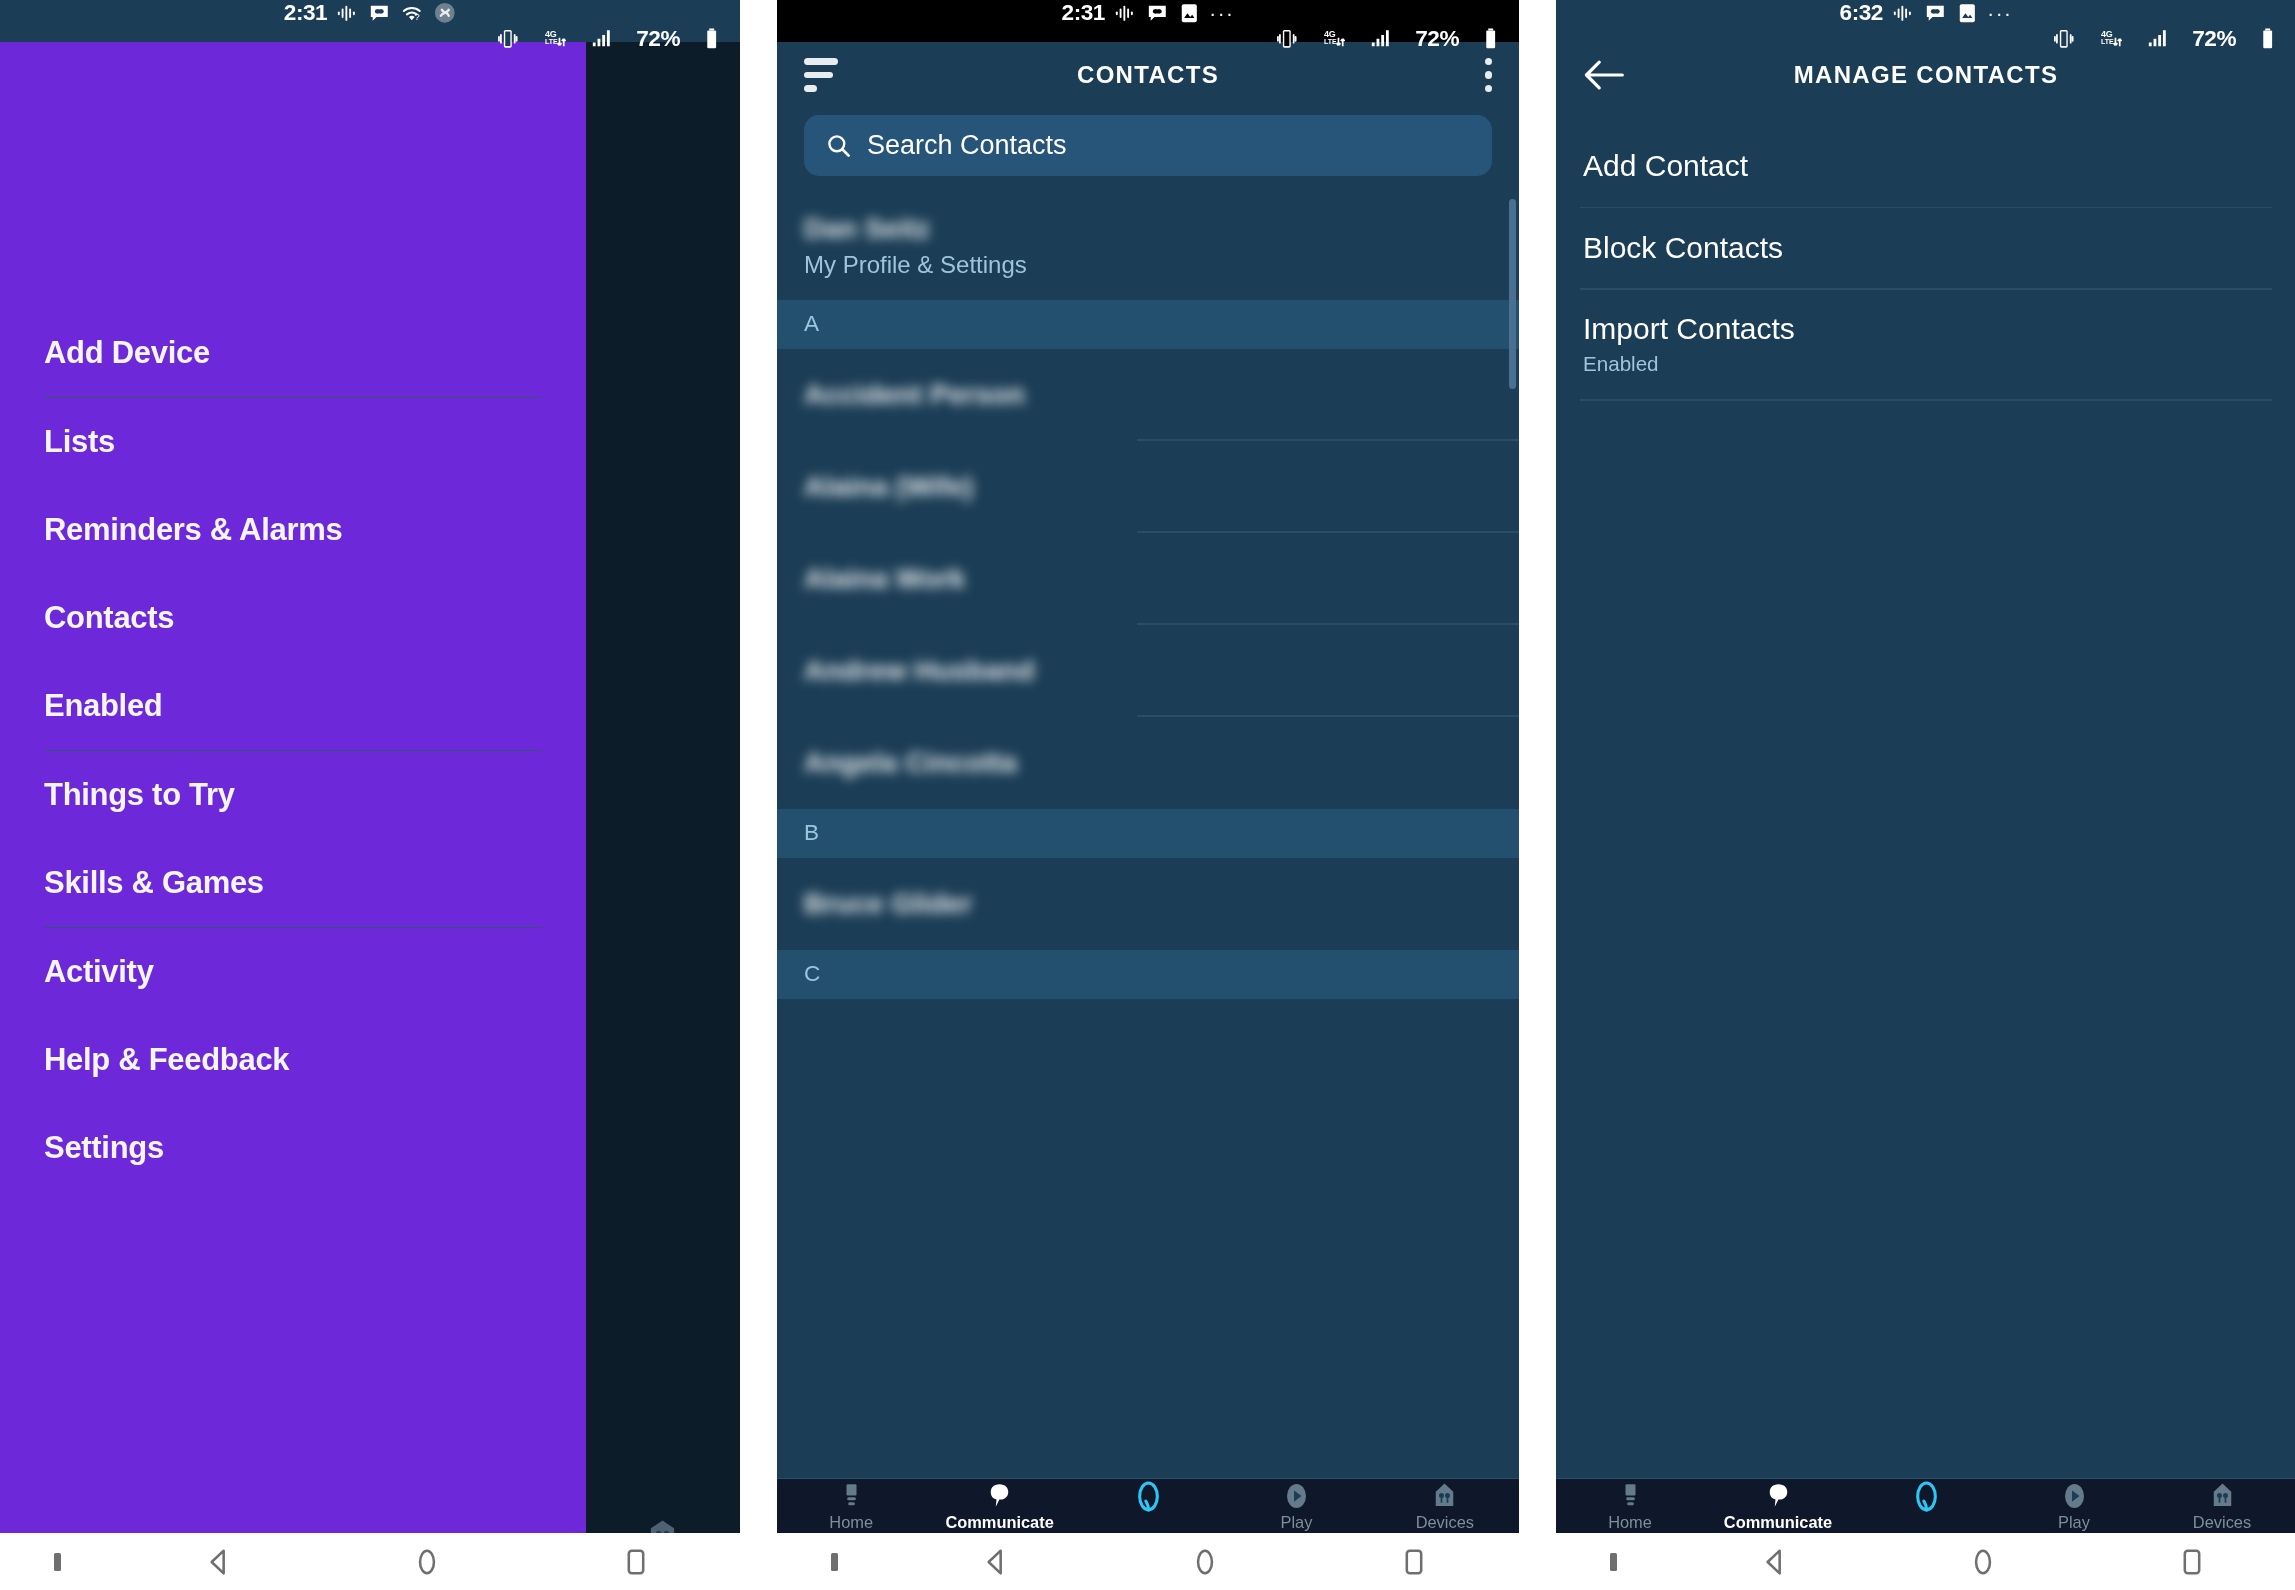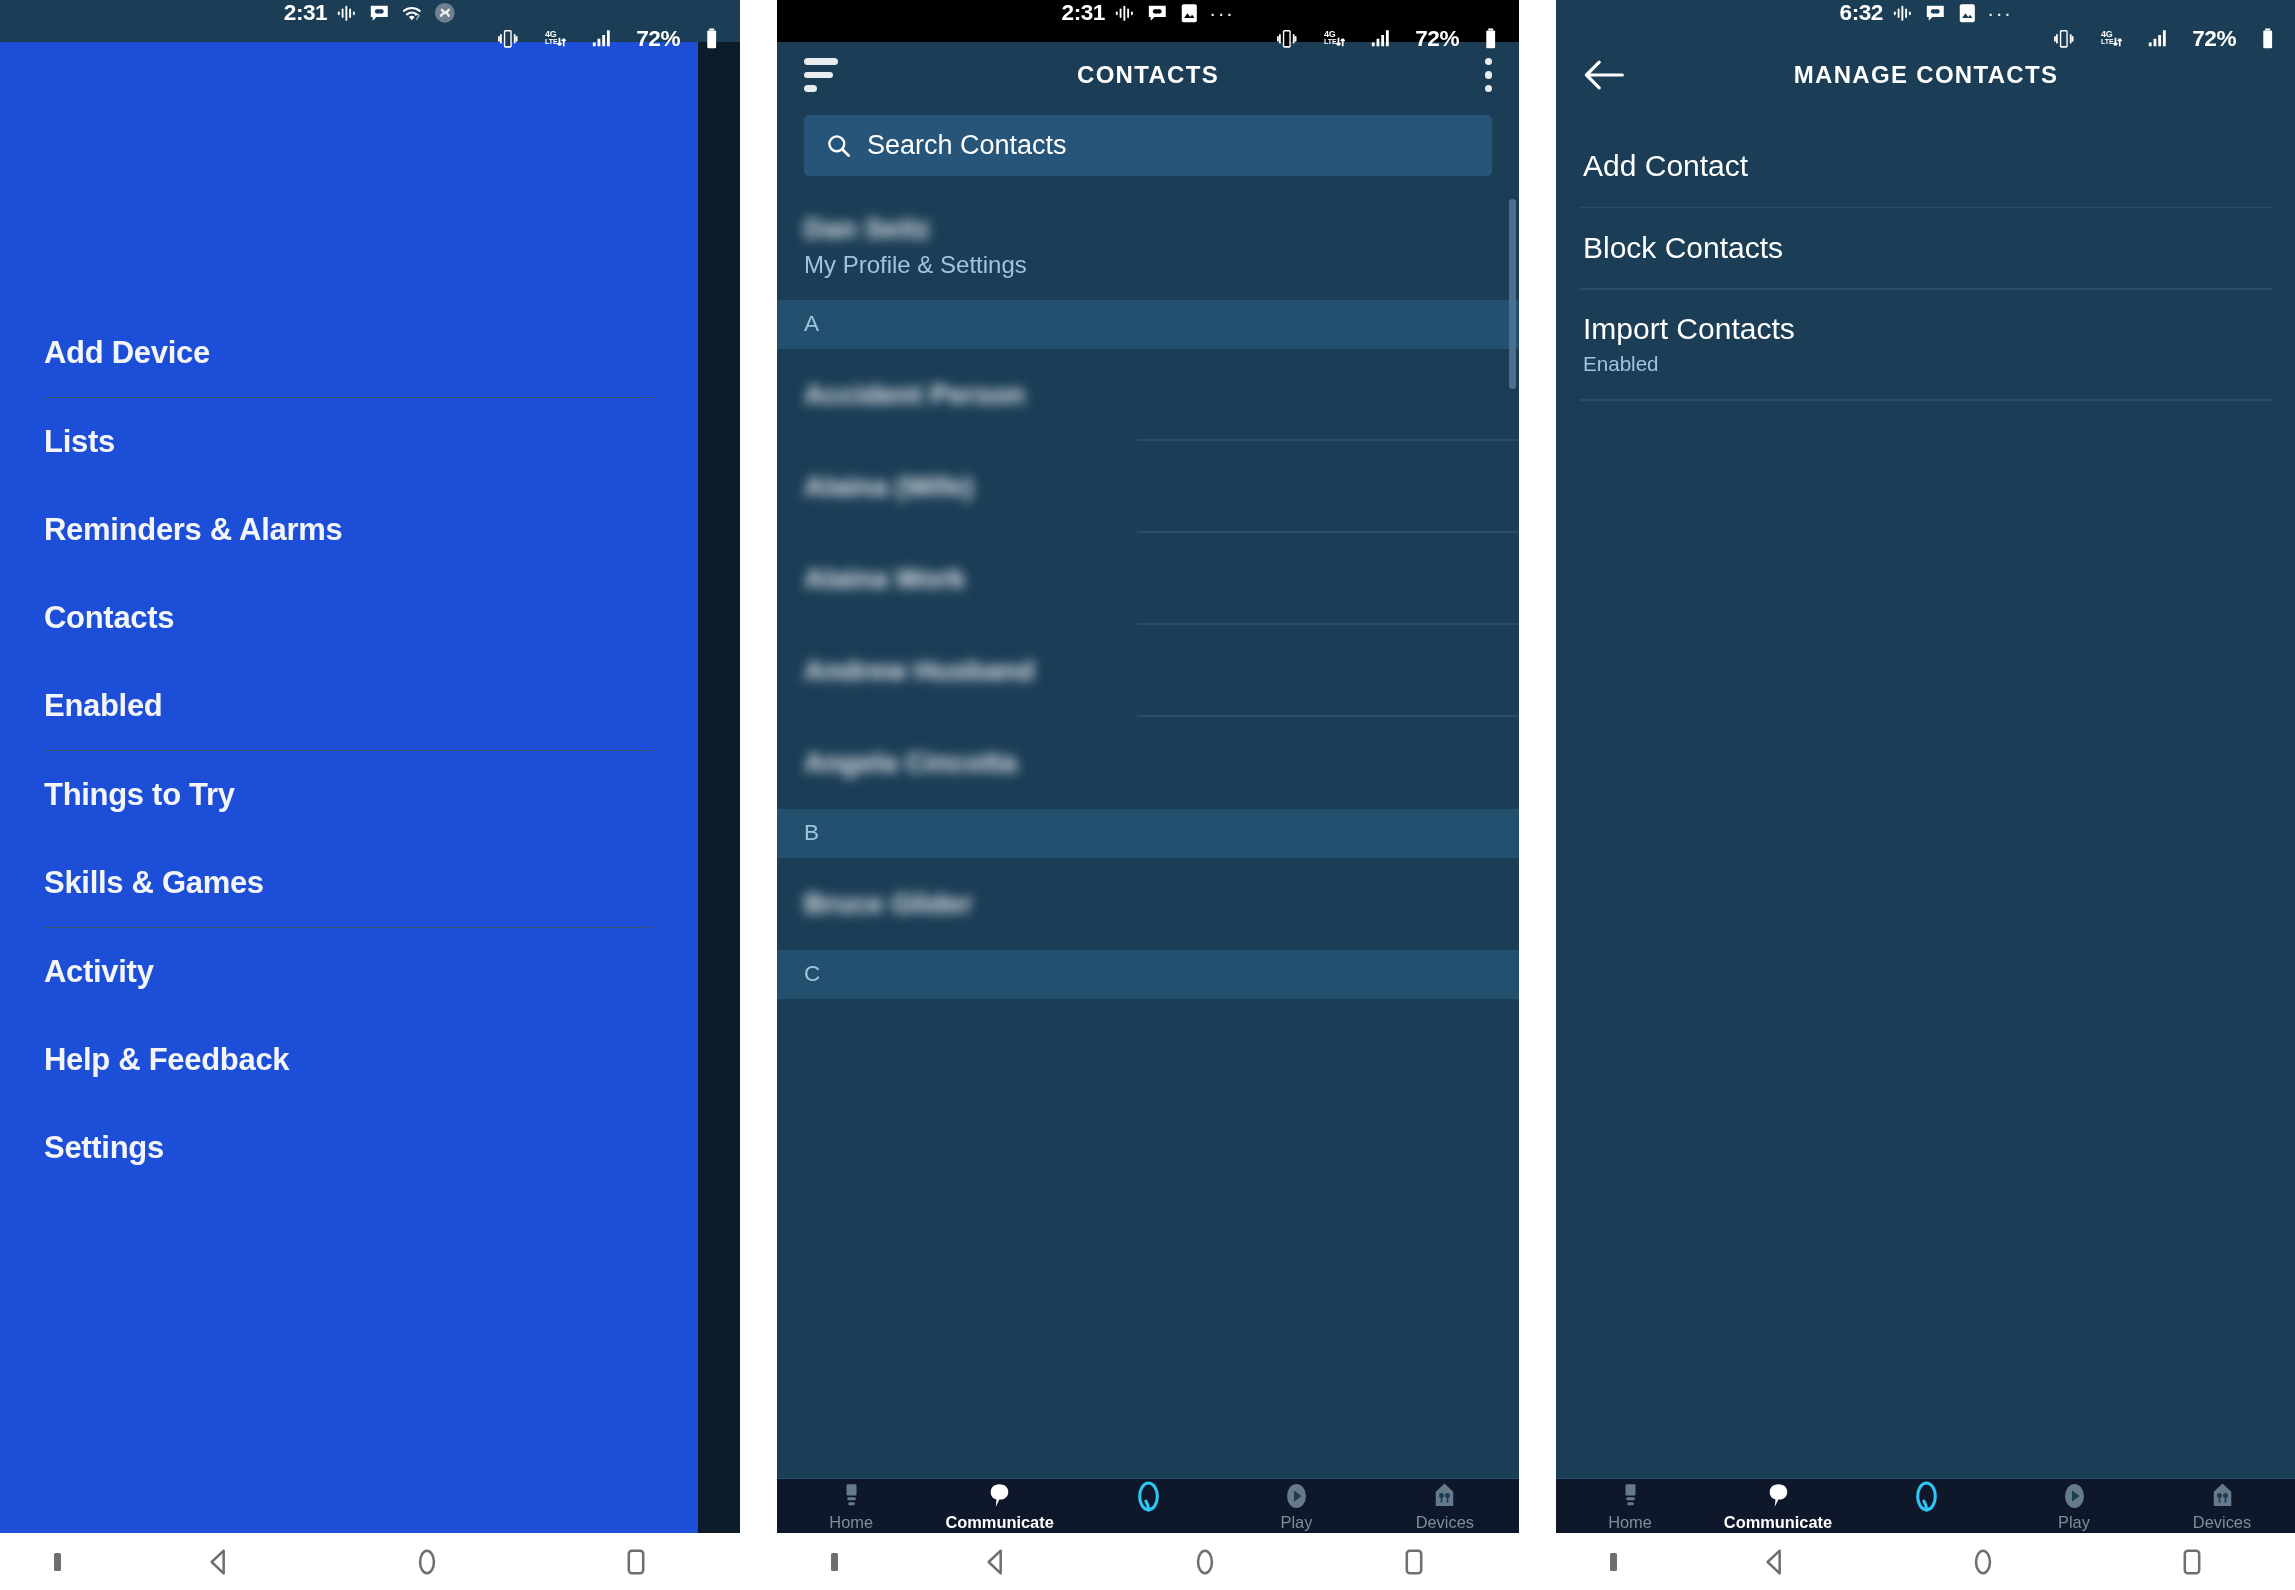--- a/index.html
+++ b/index.html
@@ -50,22 +50,22 @@
       radial-gradient(ellipse 77px 41px at 85px 51px, #4a3526 0%, #33241a 70%, #23180f 100%),
       linear-gradient(180deg,#1b2b3b 0%, #21344a 45%, #11202e 100%);
   }
   .face .eye { position:absolute; left:77px; top:88px; width:27px; height:13.4px;
     border-radius:50%; background:#c8c0b4; }
   .face .eye::after { content:""; position:absolute; left:9.2px; top:2.1px; width:10.3px;
     height:9.8px; border-radius:50%; background:#3f6076; }
   .face .collar { position:absolute; left:0; bottom:0; width:170px; height:57px;
     background:linear-gradient(180deg,#2c2f33 0%, #17191c 100%); }
 
-  .drawer-sheet { position:absolute; left:0; top:42px; bottom:0; width:698px;
-    background:#1d4ed8; }
+  .drawer-sheet { position:absolute; left:0; top:42px; bottom:0; width:586px;
+    background:#6d28d9; }
   .menu { position:absolute; left:0; right:0; top:267px; }
   .menu-item { padding:0 44px; height:88px; display:flex; align-items:center; }
   .menu-item span { color:#f3f5f6; font-size:31px; font-weight:700; letter-spacing:-0.3px; }
   .menu-div { height:1px; background:#2f5570; margin:0 44px; }
 
   .dev-tab { position:absolute; left:585px; bottom:16.4px; width:154px;
     display:flex; flex-direction:column; align-items:center; }
   .dev-tab .lbl { color:#73808b; font-size:17.5px; margin-top:5.1px; }
 
   
@@ -79,21 +79,21 @@
   .hamburger i:nth-child(1){ width:34px; }
   .hamburger i:nth-child(2){ width:29px; }
   .hamburger i:nth-child(3){ width:13.4px; margin-bottom:0; }
   .kebab { position:absolute; right:27px; z-index:2; display:flex; flex-direction:column;
     gap:6.7px; align-items:center; }
   .kebab i { width:7.2px; height:7.2px; border-radius:50%; background:#e9edf0; display:block; }
   .backarrow { position:relative; z-index:2; width:41px; height:32px; }
 
   
   .search-wrap { padding:7.2px 27px 0; }
-  .searchbox { height:61px; background:#27557a; border-radius:5px;
+  .searchbox { height:61px; background:#27557a; border-radius:15px;
     display:flex; align-items:center; padding:0 20.6px; gap:15.4px; }
   .searchbox .ph { color:#ffffff; font-size:27px; }
 
   .scroll-area { position:relative; margin-top:22.6px; }
   .scrollbar { position:absolute; top:0; right:2.6px; width:7.2px; height:190px;
     background:#4a7091; border-radius:3.6px; }
 
   .profile-row { padding:14.4px 27px 20.6px; }
   .profile-name { display:inline-block; color:#e8ecef; font-size:28px; font-weight:700;
     filter:blur(5.7px); }

